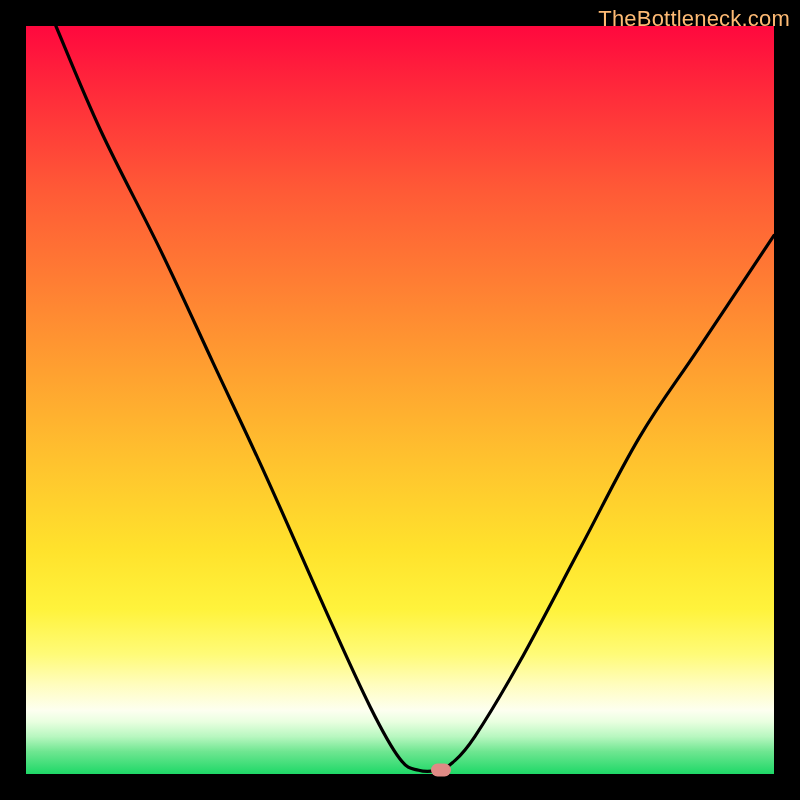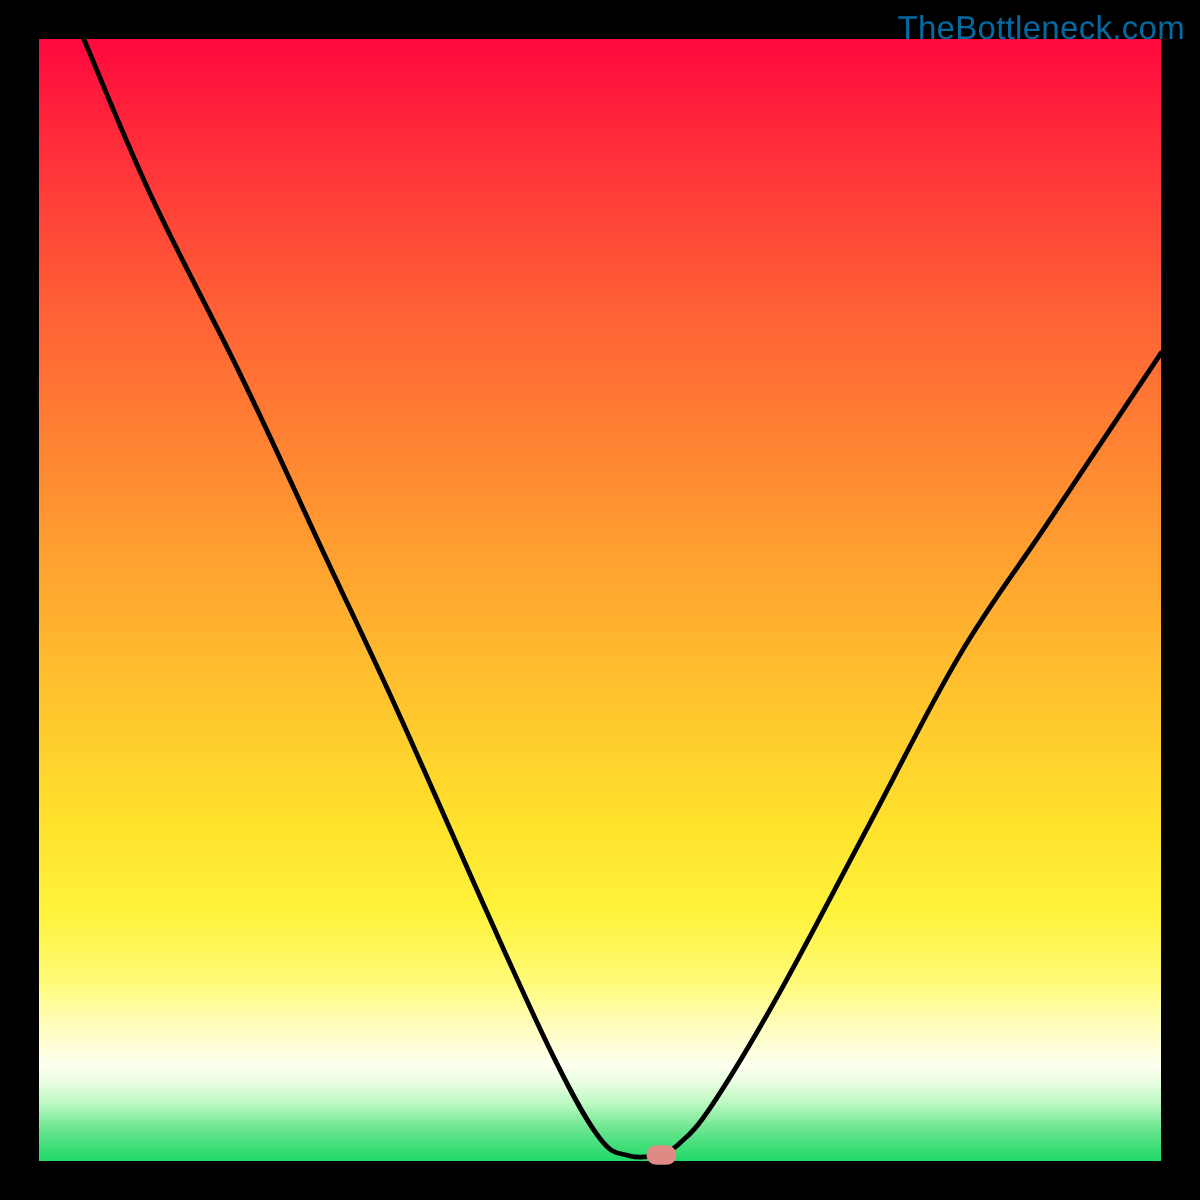--- a/index.html
+++ b/index.html
@@ -39,21 +39,21 @@
       #e9ffe0 93%,
       #b8f7c0 95%,
       #6fe691 97%,
       #1ed867 100%
     );
   }
   .watermark {
     position: absolute;
     top: 6px;
     right: 10px;
-    color: #0369a1;
+    color: #fdba74;
     font-size: 22px;
     font-weight: 400;
     letter-spacing: 0.2px;
     z-index: 5;
     user-select: none;
   }
   svg.curve {
     position: absolute;
     left: 0;
     top: 0;

